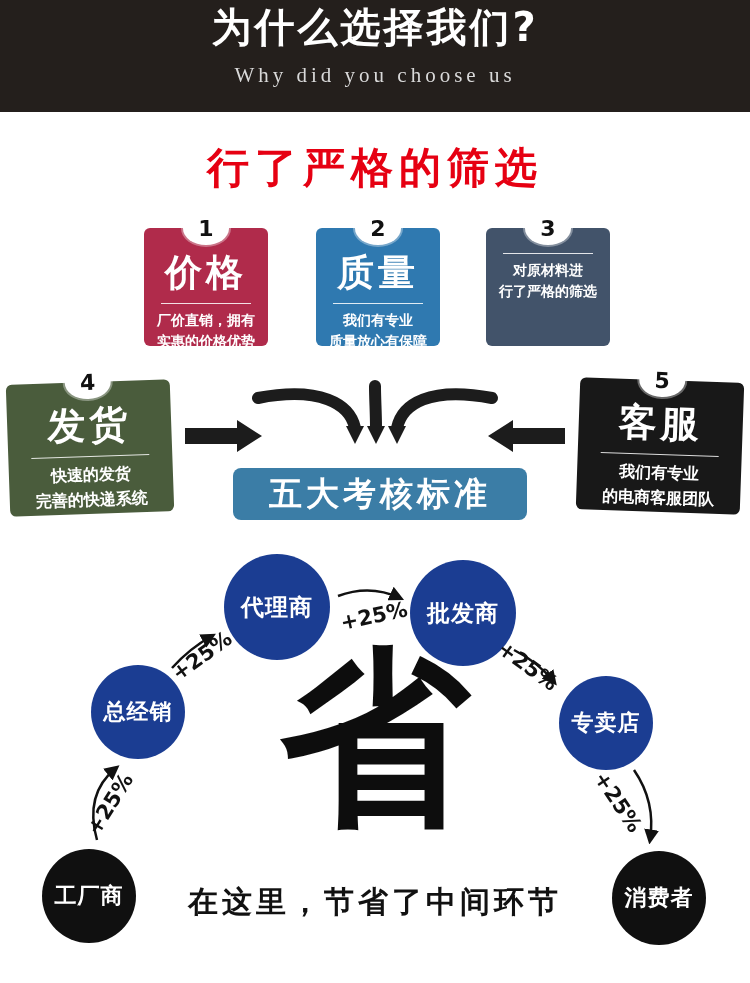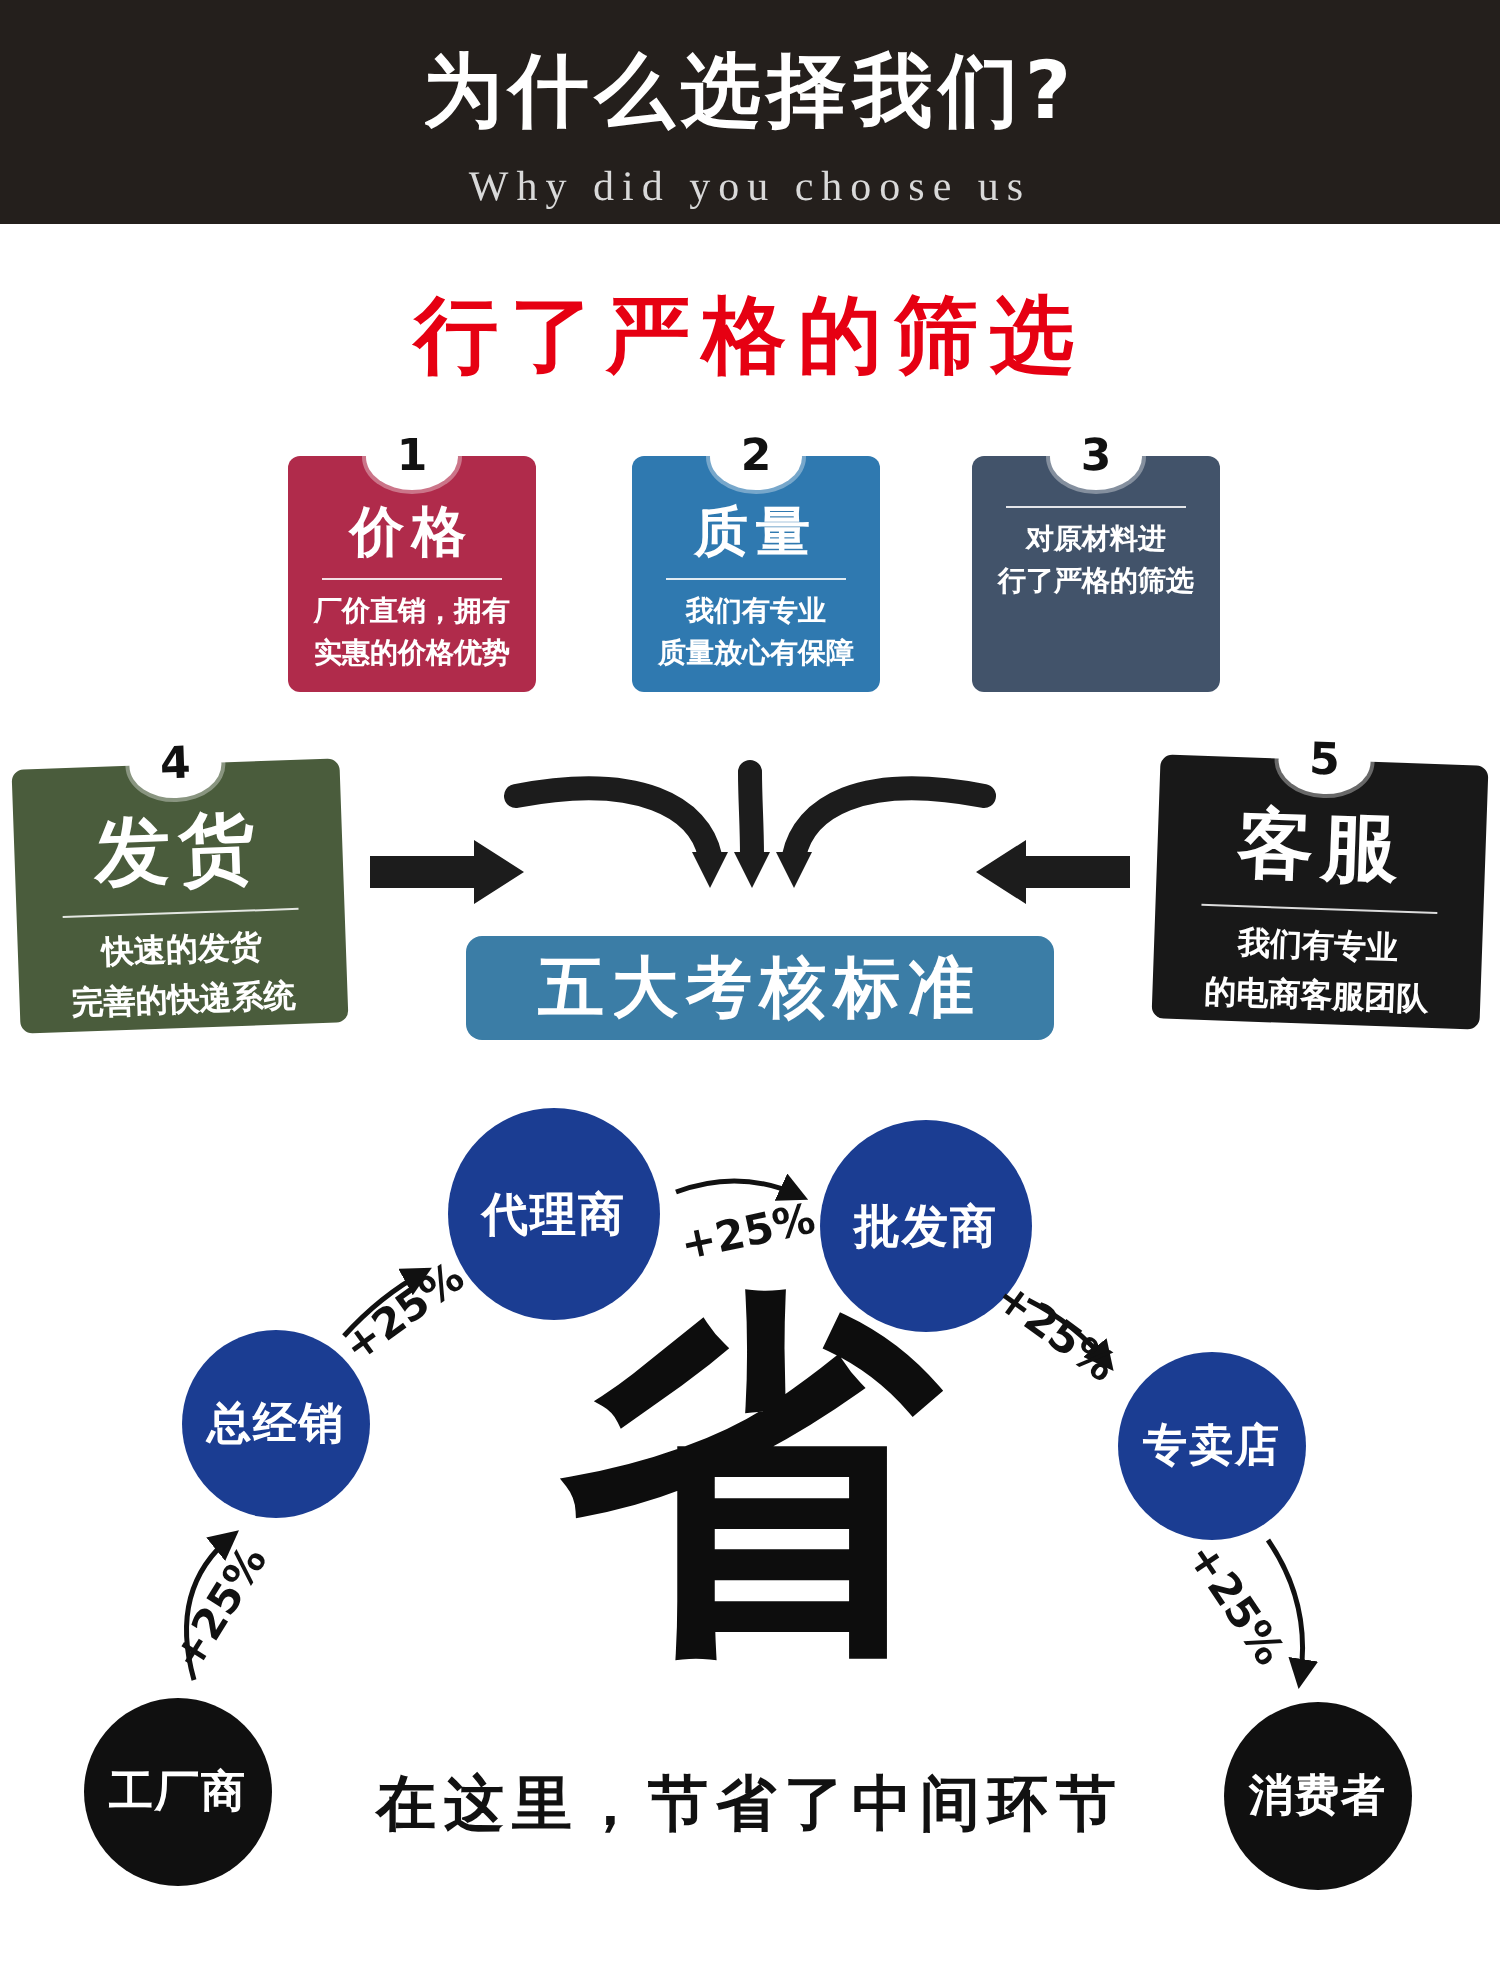--- a/index.html
+++ b/index.html
@@ -2,38 +2,38 @@
 <html><head>
 <meta charset="utf-8">
 <style>
   * { margin:0; padding:0; box-sizing:border-box; }
   html,body { background:#ffffff; }
   body { font-family:"DejaVu Sans","Liberation Sans",sans-serif; }
   .page { position:relative; width:750px; height:983px; margin:0 auto; background:#ffffff; overflow:hidden; }
 
   
   .header { position:absolute; top:0; left:0; width:750px; height:112px; text-align:center; }
-  .header-title { color:#ffffff; font-size:40px; font-weight:bold; letter-spacing:3px; padding-top:18px; }
+  .header-title { color:#ffffff; font-size:40px; font-weight:bold; letter-spacing:3px; }
   .header-sub { color:#d9d9d9; font-size:21px; letter-spacing:4px; margin-top:8px;font-family:Liberation Serif, serif; }
 
   
   .section-title { position:absolute; top:140px; left:0; width:100%; text-align:center;
                    font-size:42px; font-weight:bold; letter-spacing:6px; }
 
   
   .card { position:absolute; border-radius:6px; color:#ffffff; text-align:center; }
   .badge { position:absolute; top:-16px; left:50%; transform:translateX(-50%);
            width:46px; height:33px; background:#ffffff; border-radius:50%;
            display:flex; align-items:center; justify-content:center;
            font-size:22px; font-weight:bold; color:#111111; box-shadow:0 0 0 2px rgba(255,255,255,.35); }
   .card-title { font-weight:bold; letter-spacing:4px; }
   .card-line { width:72%; height:1px; background:rgba(255,255,255,.85); margin:5px auto 6px; }
   .card-desc { font-weight:bold; }
   .card-sm { width:124px; height:118px; top:228px; padding-top:20px; }
-  .card-sm .card-title { font-size:27px; }
+  .card-sm .card-title { font-size:37px; }
   .card-sm .card-desc { font-size:14px; line-height:1.5; }
   #card1 { left:144px; } #card2 { left:316px; } #card3 { left:486px; }
   .card-lg { width:164px; height:132px; padding-top:18px; }
   .card-lg .card-title { font-size:38px; }
   .card-lg .card-desc { font-size:16px; line-height:1.55; }
   #card4 { left:8px;  top:382px; transform:rotate(-2deg); }
   #card5 { left:578px; top:380px; transform:rotate(2deg); }
 
   
   .flow-arrows { position:absolute; top:378px; left:0; pointer-events:none; }

